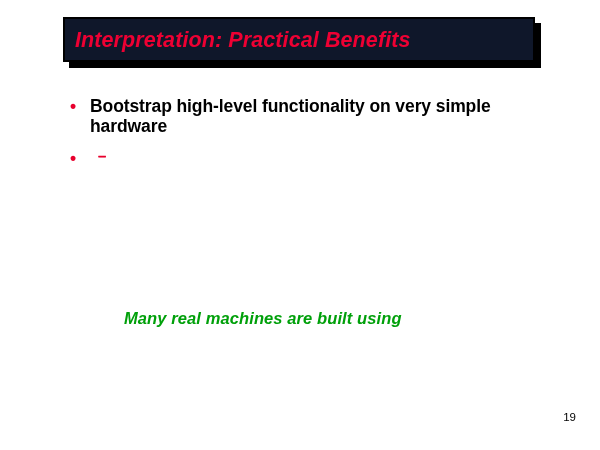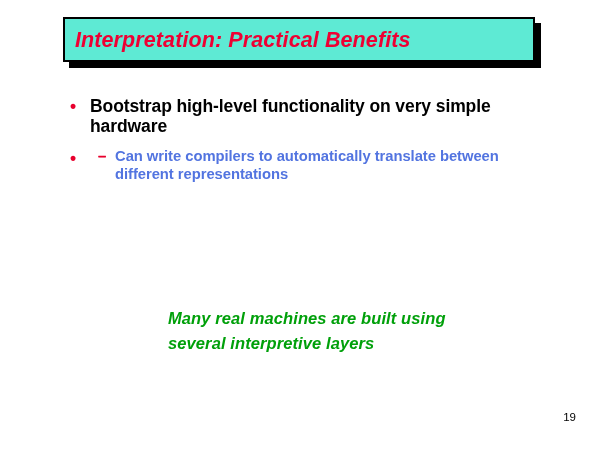--- a/index.html
+++ b/index.html
@@ -33,21 +33,21 @@
     width: 100%;
     height: 100%;
     background: #000000;
   }
   #title-box {
     position: absolute;
     left: 0;
     top: 0;
     width: 100%;
     height: 100%;
-    background: #5eead4;
+    background: #0f172a;
     border: 2px solid #000000;
     box-sizing: border-box;
   }
   #title-text {
     position: absolute;
     left: 10px;
     top: 50%;
     transform: translateY(-50%);
     color: #ee0033;
     font-size: 21.5px;
@@ -117,21 +117,20 @@
     width: 400px;
     color: #00a00a;
     font-size: 16.5px;
     font-weight: bold;
     font-style: italic;
     line-height: 1.5;
     letter-spacing: 0.1px;
   }
   #callout .line {
     display: block;
-    margin-left: 44px;
   }
 
   #page-number {
     position: absolute;
     right: 24px;
     top: 412px;
     color: #000000;
     font-size: 11.5px;
     font-weight: normal;
     line-height: 1;
@@ -160,25 +159,23 @@
     <div class="bullet-l1">
       <span class="marker">•</span>
     </div>
 
     <div class="bullet-l2">
       <span class="marker">–</span>
     </div>
 
     <div class="bullet-l2">
       <span class="marker">–</span>
-      <span>Can write compilers to automatically translate between different representations</span>
     </div>
 
   </div>
 
   <div id="callout">
     <span class="line">Many real machines are built using</span>
-    <span class="line">several interpretive layers</span>
   </div>
 
   <div id="page-number">19</div>
 
 </div>
 
 </body></html>

